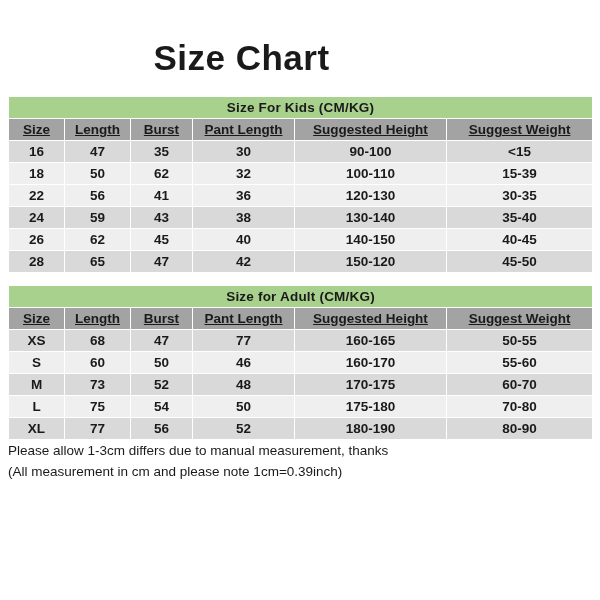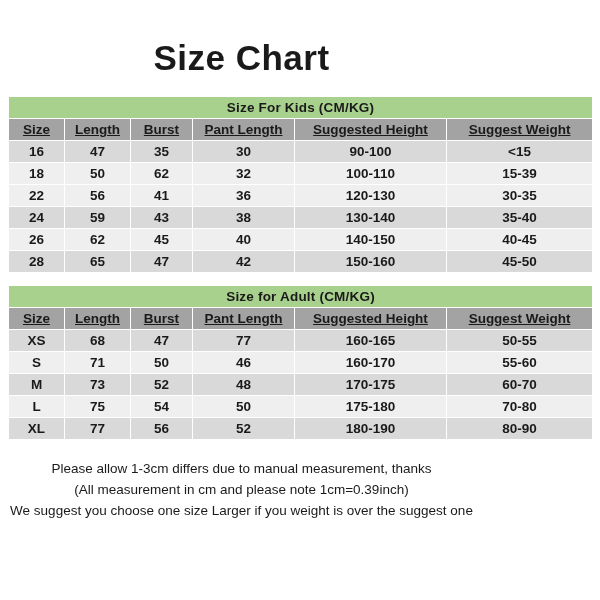--- a/index.html
+++ b/index.html
@@ -64,22 +64,21 @@
   .row-odd td {
     background: #d9d9d9;
   }
   .row-even td {
     background: #efefef;
   }
   .spacer {
     height: 12px;
   }
   .notes {
-    margin-top: 18px;
-    text-align: center;
+    text-align: left;
     font-size: 13.5px;
     line-height: 20px;
     color: #1a1a1a;
   }
   .notes div {
     margin: 1px 0;
   }
   
   col.c-size { width: 56px; }
   col.c-length { width: 66px; }
@@ -154,21 +153,21 @@
         <td>45</td>
         <td>40</td>
         <td>140-150</td>
         <td>40-45</td>
       </tr>
       <tr class="row-odd">
         <td>28</td>
         <td>65</td>
         <td>47</td>
         <td>42</td>
-        <td>150-160</td>
+        <td>150-120</td>
         <td>45-50</td>
       </tr>
     </tbody>
   </table>
 
   <div class="spacer"></div>
 
   <table class="size-table">
     <colgroup>
       <col class="c-size">
@@ -193,21 +192,21 @@
       <tr class="row-odd">
         <td>XS</td>
         <td>68</td>
         <td>47</td>
         <td>77</td>
         <td>160-165</td>
         <td>50-55</td>
       </tr>
       <tr class="row-even">
         <td>S</td>
-        <td>71</td>
+        <td>60</td>
         <td>50</td>
         <td>46</td>
         <td>160-170</td>
         <td>55-60</td>
       </tr>
       <tr class="row-odd">
         <td>M</td>
         <td>73</td>
         <td>52</td>
         <td>48</td>
@@ -229,16 +228,15 @@
         <td>52</td>
         <td>180-190</td>
         <td>80-90</td>
       </tr>
     </tbody>
   </table>
 
   <div class="notes">
     <div>Please allow 1-3cm differs due to manual measurement, thanks</div>
     <div>(All measurement in cm and please note 1cm=0.39inch)</div>
-    <div>We suggest you choose one size Larger if you weight is over the suggest one</div>
   </div>
 
 </div>
 
 </body></html>

